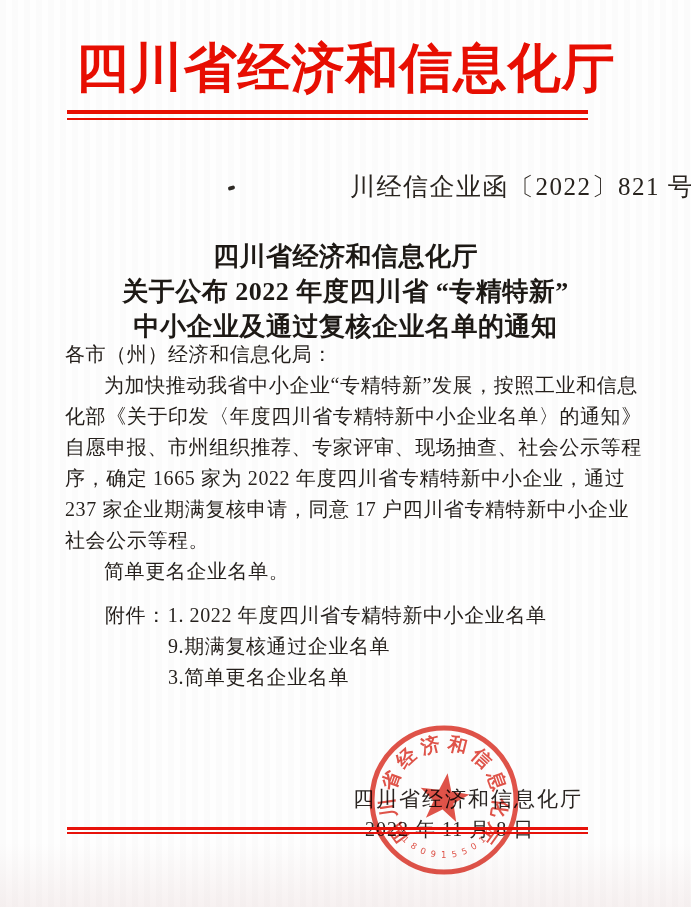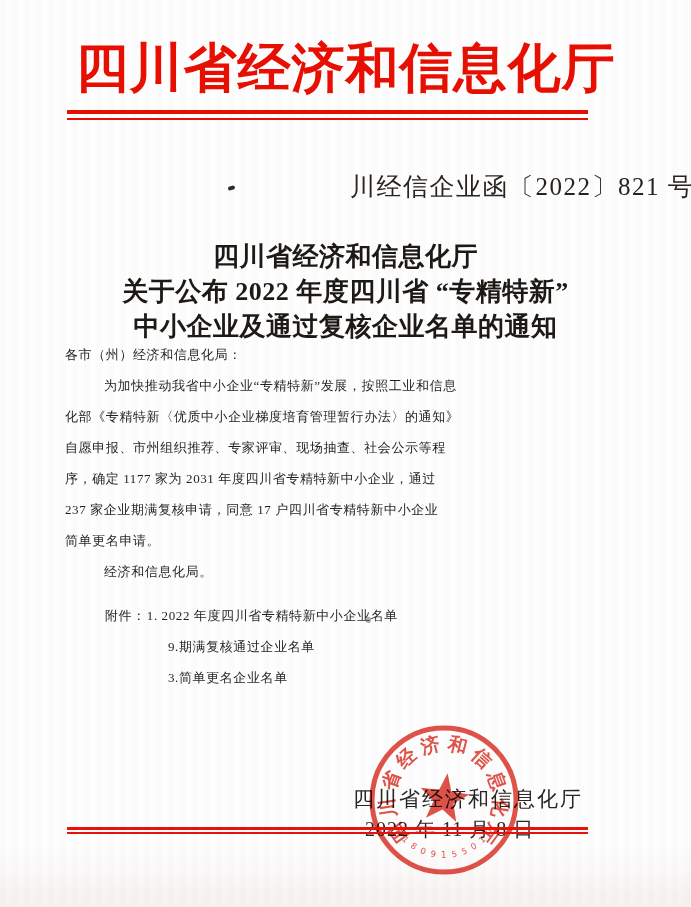--- a/index.html
+++ b/index.html
@@ -48,21 +48,21 @@
     text-align:center;
     font-size:26px;font-weight:bold;
     line-height:35px;
     color:#1d1915;
     letter-spacing:0.5px;
   }
   .title div{white-space:nowrap;}
   
   .body{
     position:absolute;left:65px;top:339px;width:560px;
-    font-size:13px;line-height:31px;
+    font-size:20px;line-height:31px;
     letter-spacing:0.6px;
     color:#241f1b;
   }
   .bline{white-space:nowrap;}
   .indent{padding-left:39px;}
   .attachments{margin-top:13px;}
   .arow{white-space:nowrap;}
   .arow-first{padding-left:40px;}
   .a-indent{padding-left:103px;}
   .att-label{margin-right:1px;}
@@ -108,26 +108,26 @@
 
   <div class="title">
     <div>四川省经济和信息化厅</div>
     <div>关于公布 2022 年度四川省 “专精特新”</div>
     <div>中小企业及通过复核企业名单的通知</div>
   </div>
 
   <div class="body">
     <div class="bline">各市（州）经济和信息化局：</div>
     <div class="bline indent">为加快推动我省中小企业“专精特新”发展，按照工业和信息</div>
-    <div class="bline">化部《专精特新〈优质中小企业梯度培育管理暂行办法〉的通知》</div>
+    <div class="bline">化部《关于印发〈年度四川省专精特新中小企业名单〉的通知》</div>
     <div class="bline">自愿申报、市州组织推荐、专家评审、现场抽查、社会公示等程</div>
-    <div class="bline">序，确定 1177 家为 2031 年度四川省专精特新中小企业，通过</div>
+    <div class="bline">序，确定 1665 家为 2022 年度四川省专精特新中小企业，通过</div>
     <div class="bline">237 家企业期满复核申请，同意 17 户四川省专精特新中小企业</div>
-    <div class="bline">简单更名申请。</div>
-    <div class="bline indent">经济和信息化局。</div>
+    <div class="bline">社会公示等程。</div>
+    <div class="bline indent">简单更名企业名单。</div>
 
     <div class="attachments">
       <div class="arow arow-first">
         <span class="att-label">附件：</span><span>1. 2022 年度四川省专精特新中小企业名单</span>
       </div>
       <div class="arow a-indent">9.期满复核通过企业名单</div>
       <div class="arow a-indent">3.简单更名企业名单</div>
     </div>
   </div>
 

